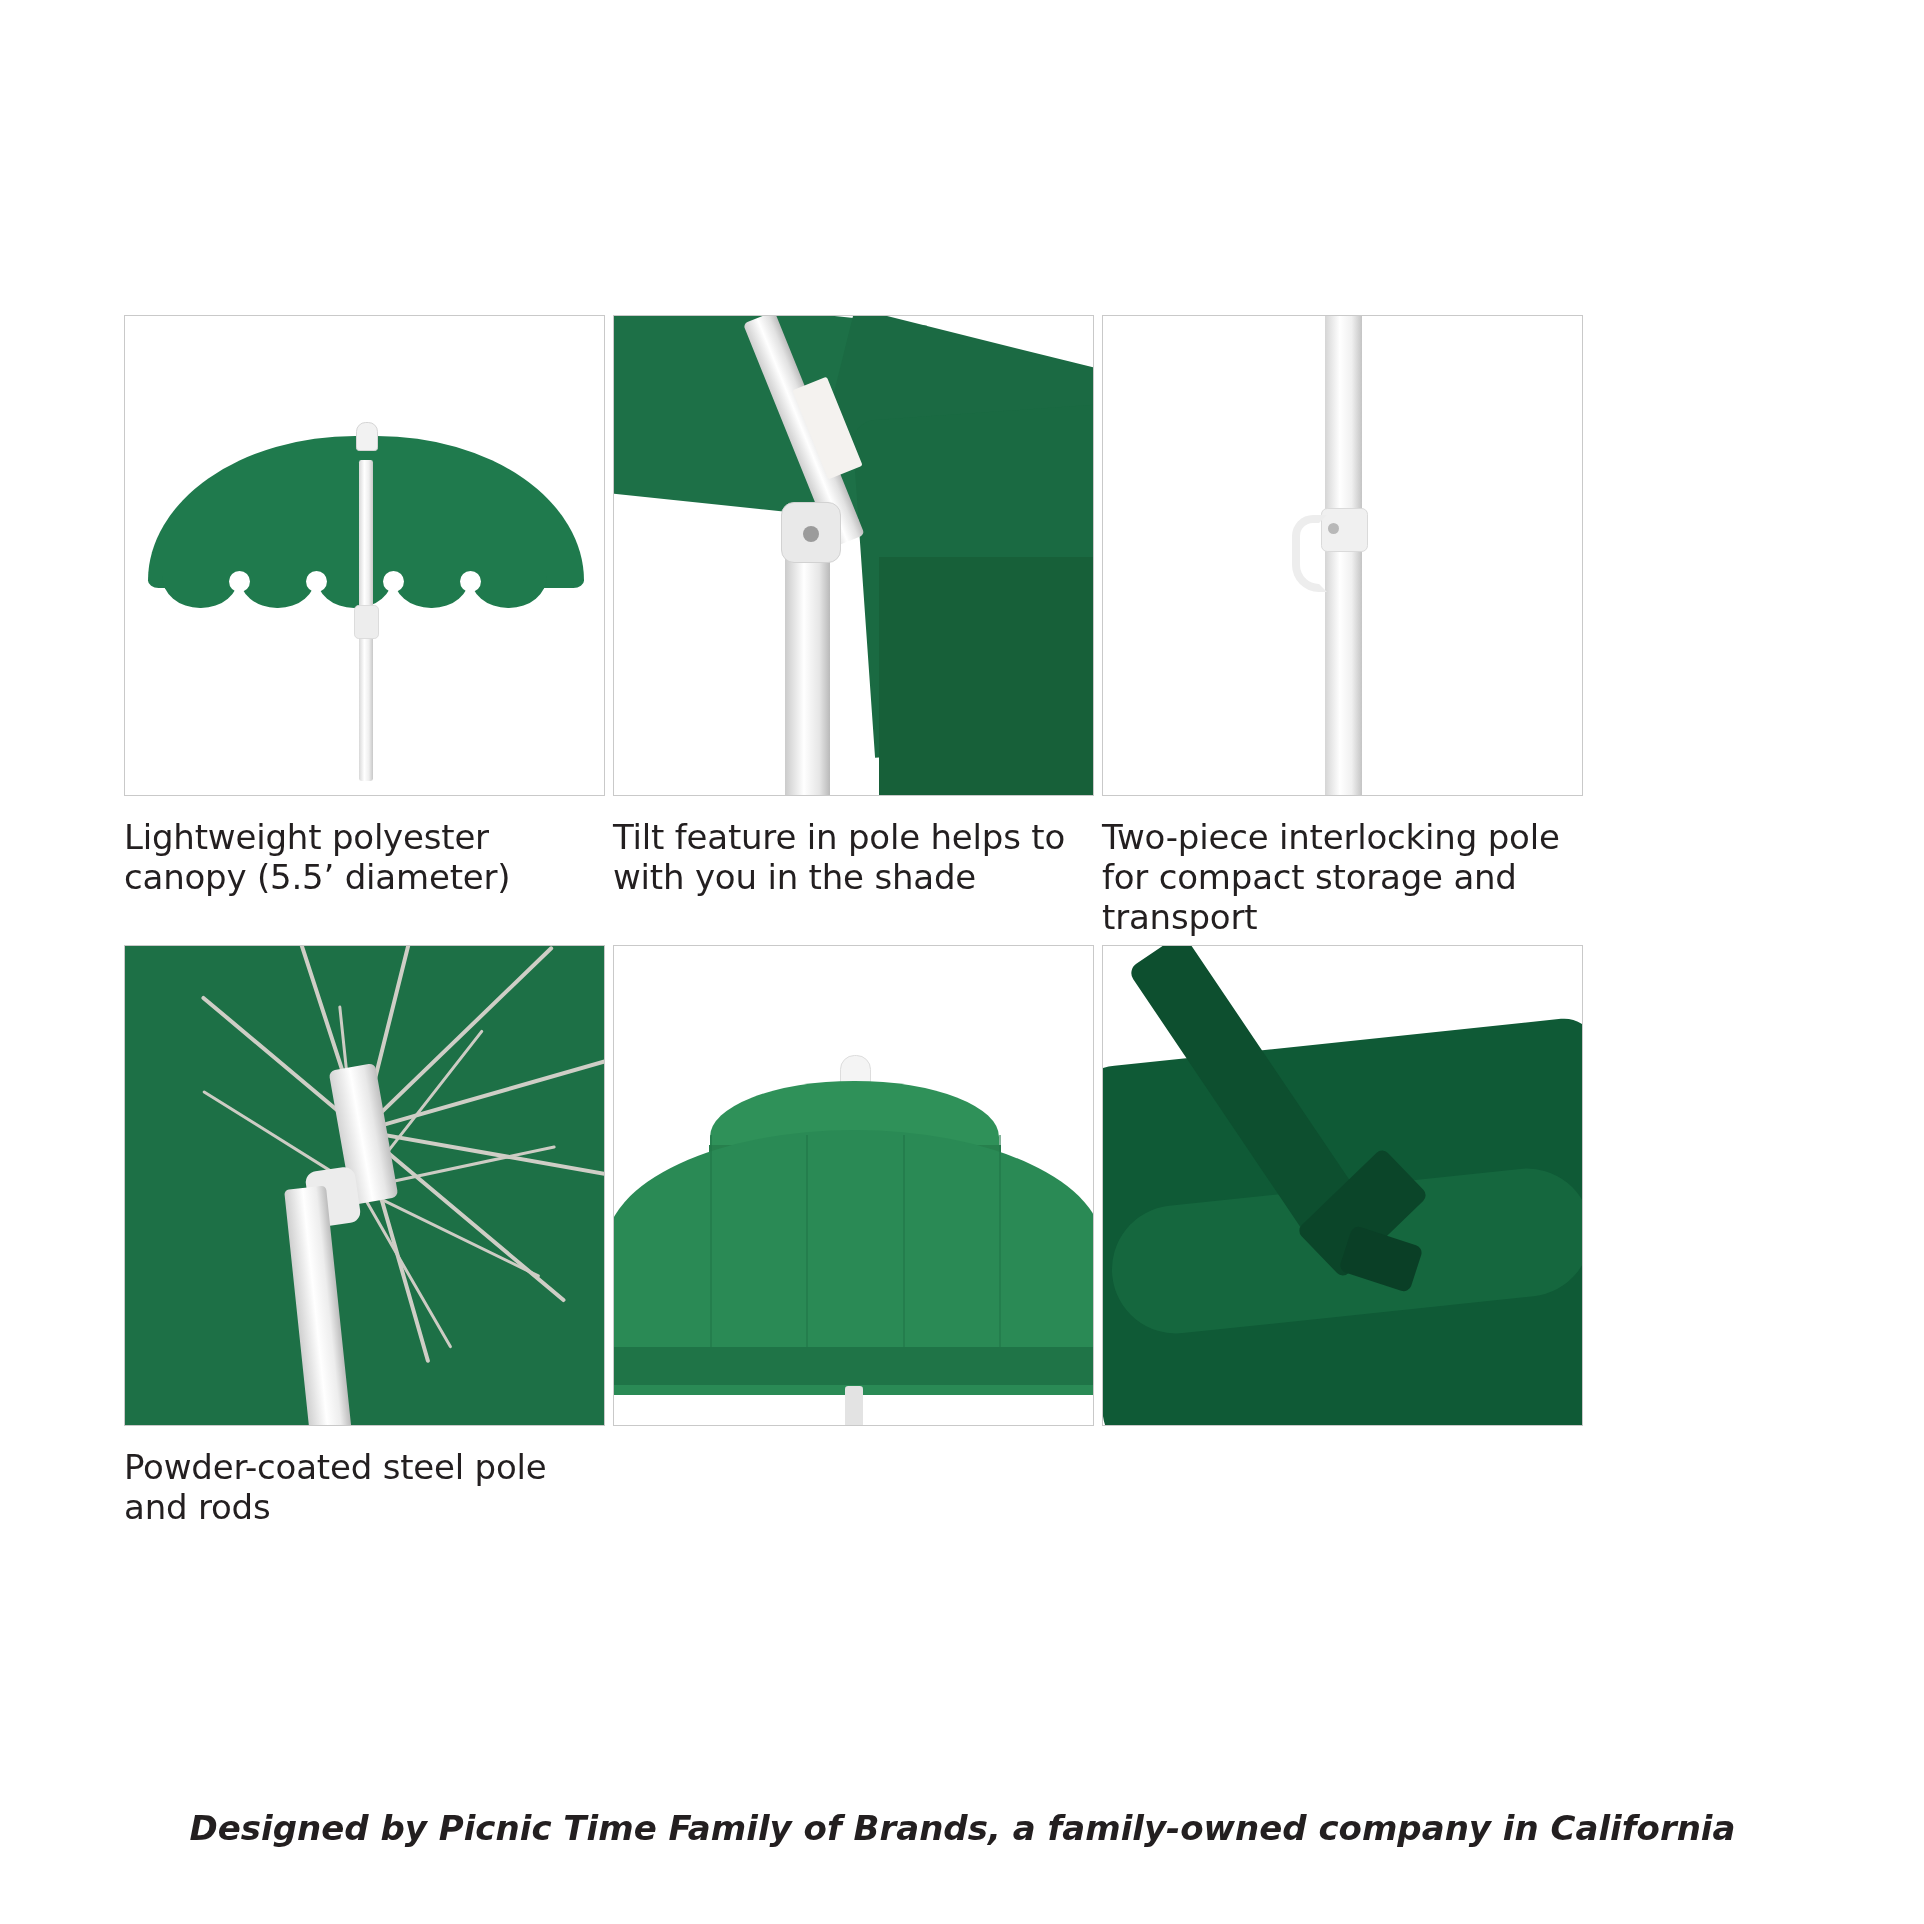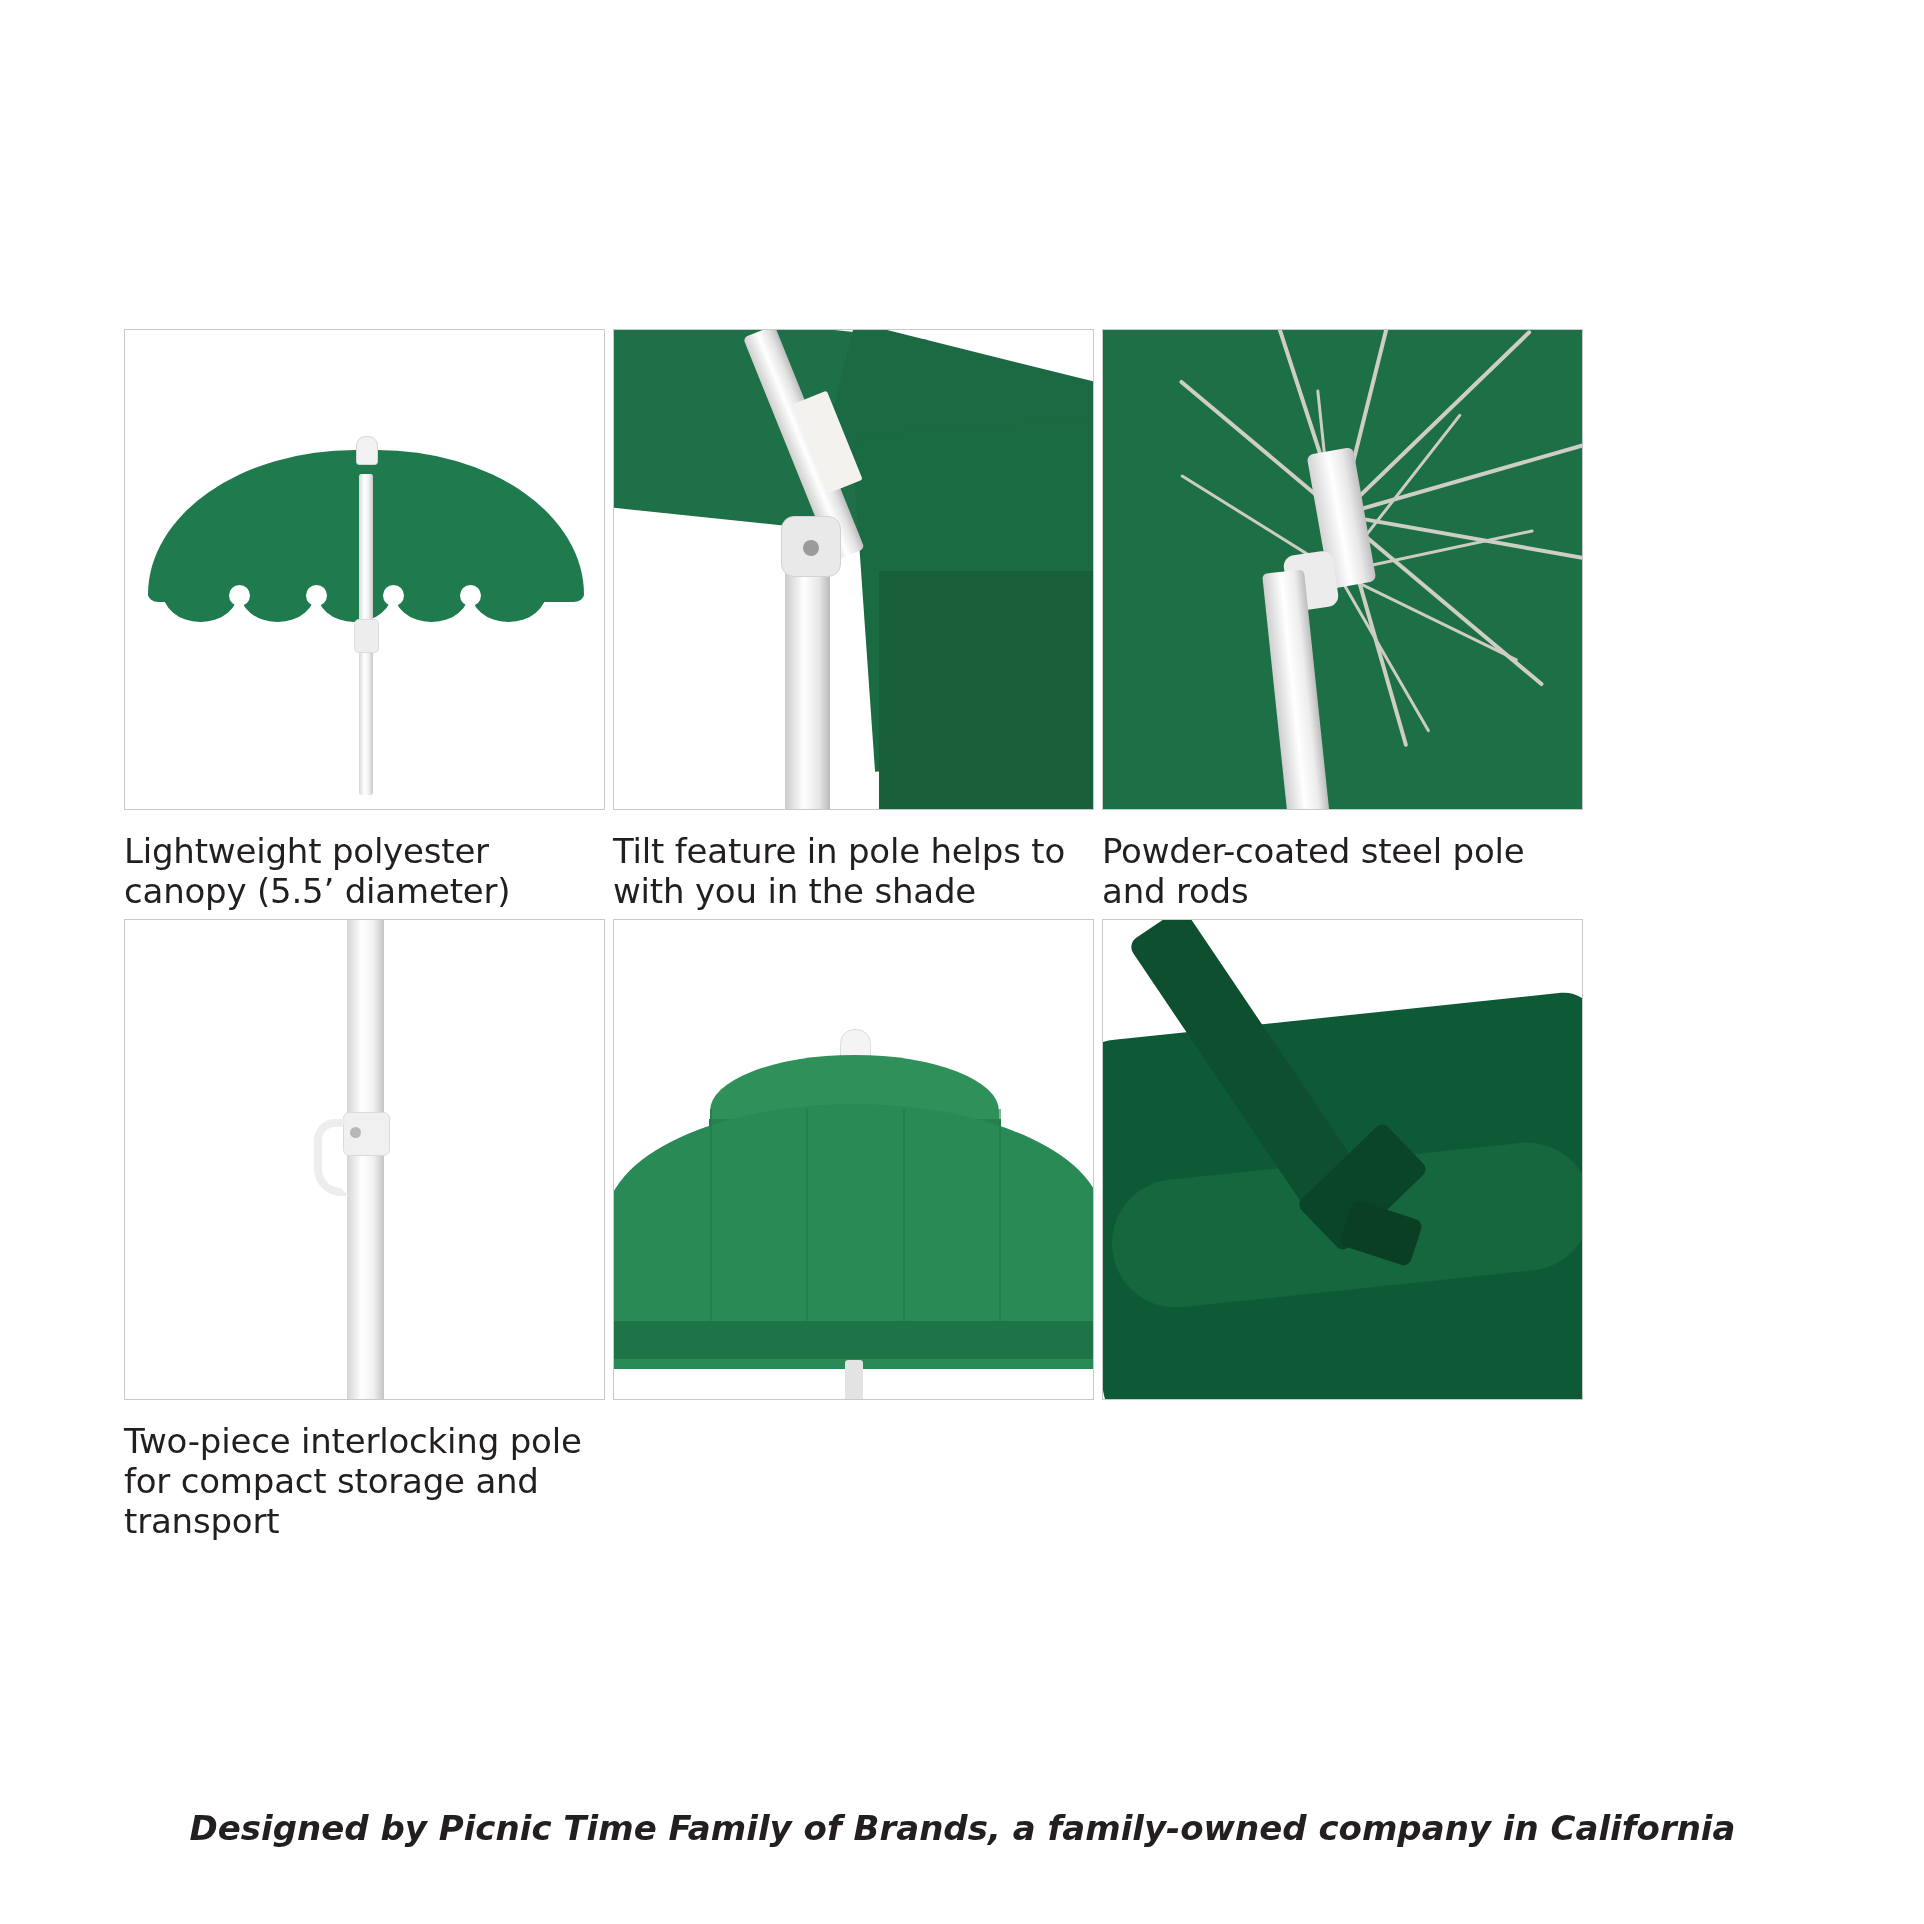--- a/index.html
+++ b/index.html
@@ -20,21 +20,21 @@
     position: absolute;
     left: 0;
     top: 0;
     width: 1925px;
     height: 1925px;
   }
 
   .grid {
     position: absolute;
     left: 124px;
-    top: 329px;
+    top: 315px;
     width: 1676px;
     display: grid;
     grid-template-columns: repeat(3, 481px);
     column-gap: 116px;
     row-gap: 42px;
     gap: 8px;
   }
 
   .cell {
     width: 481px;
@@ -418,20 +418,32 @@
           <div class="u2-hinge"></div>
           <div class="u2-bolt"></div>
         </div>
       </div>
       <div class="caption">Tilt feature in pole helps to with you in the shade</div>
     </div>
 
     <div class="cell">
       <div class="thumb">
         <div class="ill">
+          <div class="u3-pole"></div>
+          <div class="u3-joint"></div>
+          <div class="u3-lever"></div>
+          <div class="u3-pin"></div>
+        </div>
+      </div>
+      <div class="caption">Two-piece interlocking pole for compact storage and transport</div>
+    </div>
+
+    <div class="cell">
+      <div class="thumb">
+        <div class="ill">
           <div class="u4-fabric"></div>
 
           <div class="rib" style="width:265px; transform:rotate(-44deg);"></div>
           <div class="rib" style="width:265px; transform:rotate(-16deg);"></div>
           <div class="rib" style="width:265px; transform:rotate(10deg);"></div>
           <div class="rib" style="width:265px; transform:rotate(40deg);"></div>
           <div class="rib" style="width:241px; transform:rotate(-76deg);"></div>
           <div class="rib" style="width:241px; transform:rotate(74deg);"></div>
           <div class="rib" style="width:241px; transform:rotate(-108deg);"></div>
           <div class="rib" style="width:209px; transform:rotate(-140deg);"></div>
@@ -442,32 +454,20 @@
           <div class="strut" style="width:184px; transform:rotate(-96deg);"></div>
           <div class="strut" style="width:184px; transform:rotate(60deg);"></div>
           <div class="strut" style="width:184px; transform:rotate(-148deg);"></div>
 
           <div class="u4-hub"></div>
           <div class="u4-hinge"></div>
           <div class="u4-pole"></div>
         </div>
       </div>
       <div class="caption">Powder-coated steel pole and rods</div>
-    </div>
-
-    <div class="cell">
-      <div class="thumb">
-        <div class="ill">
-          <div class="u3-pole"></div>
-          <div class="u3-joint"></div>
-          <div class="u3-lever"></div>
-          <div class="u3-pin"></div>
-        </div>
-      </div>
-      <div class="caption">Two-piece interlocking pole for compact storage and transport</div>
     </div>
 
     <div class="cell">
       <div class="thumb">
         <div class="ill">
           <div class="u5-bg"></div>
           <div class="u5-finial"></div>
           <div class="u5-vent"></div>
           <div class="u5-vent-lip"></div>
           <div class="u5-main"></div>

